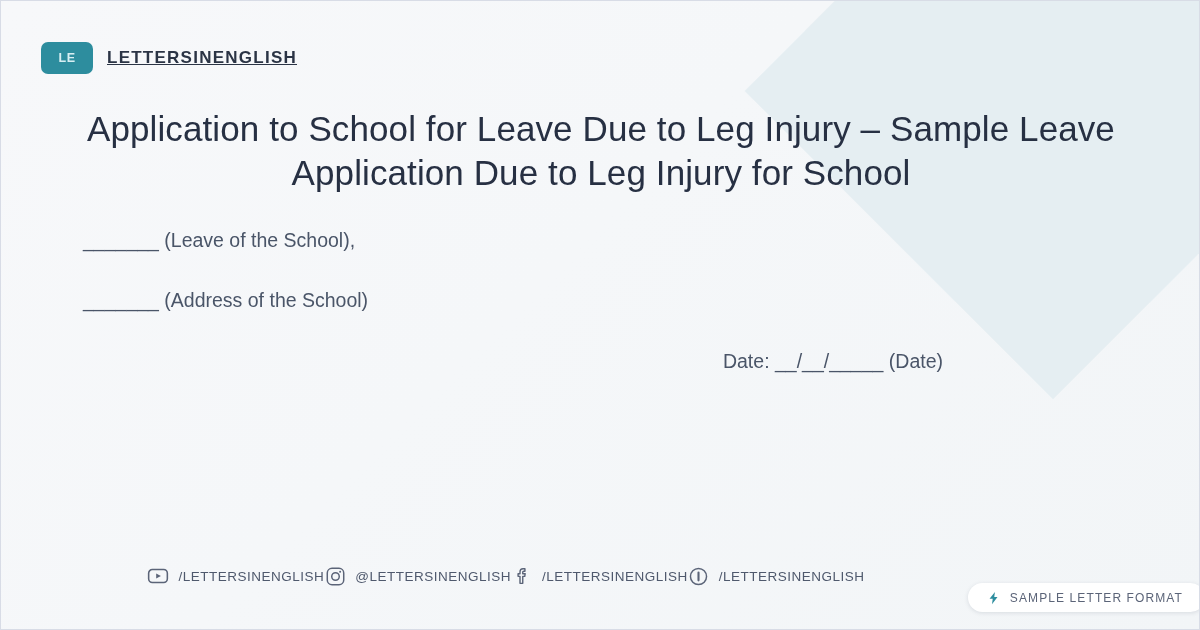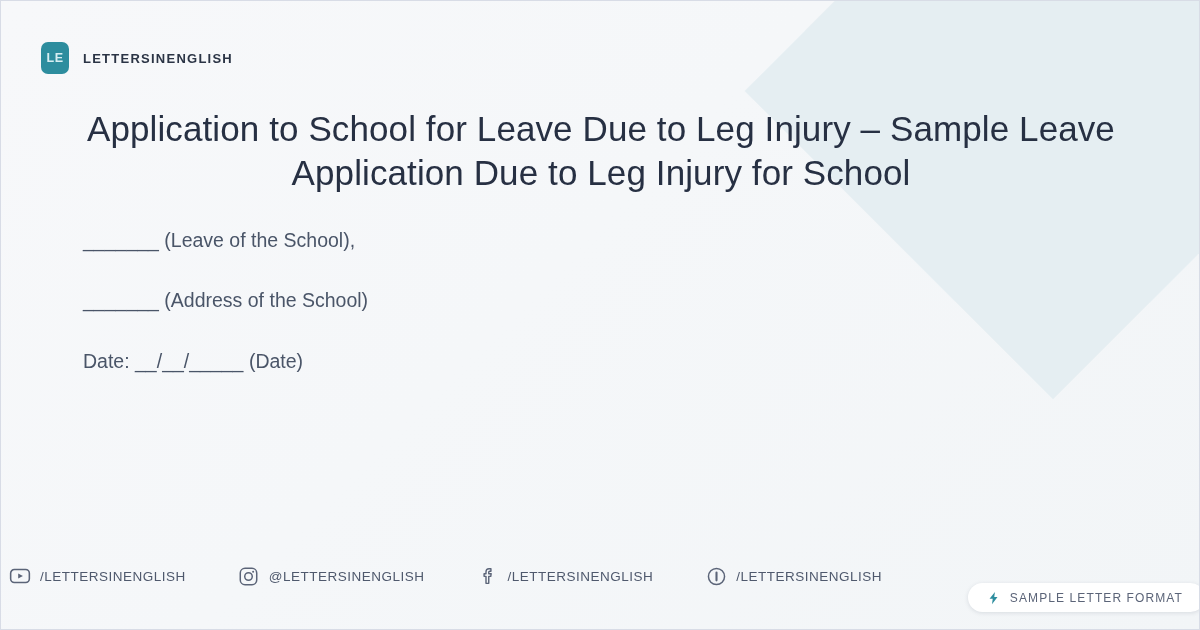--- a/index.html
+++ b/index.html
@@ -34,37 +34,38 @@
   
   #brand {
     position: absolute;
     left: 40px;
     top: 41px;
     display: flex;
     align-items: center;
     gap: 14px;
   }
   #brand-badge {
-    width: 28px;
+    width: 52px;
     height: 32px;
     border-radius: 7px;
     background: #2d8d9e;
     color: #d7eef2;
     font-size: 12.5px;
     font-weight: 700;
     letter-spacing: 0.6px;
     display: flex;
     align-items: center;
     justify-content: center;
   }
   #brand-name {
-    font-size: 13px;
+    font-size: 17px;
     font-weight: 700;
     letter-spacing: 1.25px;
     color: #2b3445;
+    text-decoration: underline;
   }
 
   
   #title {
     position: absolute;
     left: 60px;
     top: 106px;
     width: 1080px;
     text-align: center;
     font-size: 35px;
@@ -81,32 +82,31 @@
     top: 228px;
     width: 860px;
   }
   .body-line {
     font-size: 19.5px;
     line-height: 1.2;
     color: #4a5568;
     margin-bottom: 37px;
     white-space: pre-wrap;
   }
-  .body-line:last-child { margin-bottom: 16px; }
+  .body-line:last-child { margin-bottom: 16px; text-align: right; }
 
   
   #social-row {
     position: absolute;
     left: 0;
     top: 564px;
     width: 1010px;
     display: flex;
     align-items: center;
-    gap: 52px;
-    padding-left: 8px;
+    justify-content: center;
     box-sizing: border-box;
   }
   .social-item {
     display: flex;
     align-items: center;
     gap: 9px;
   }
   .social-icon {
     width: 22px;
     height: 22px;

